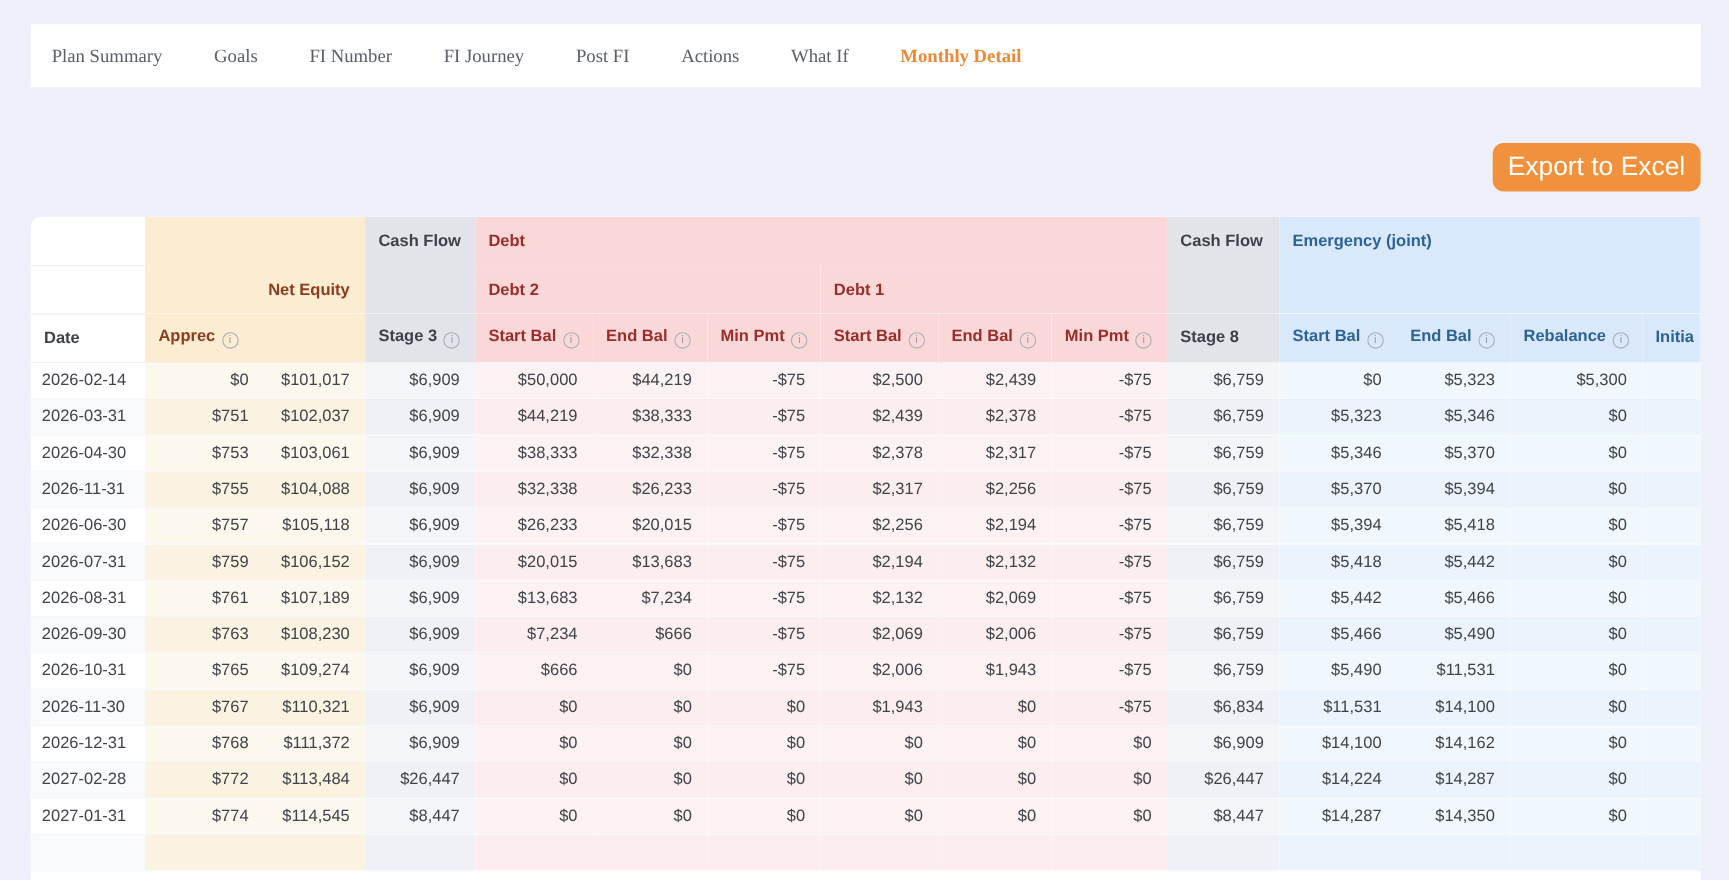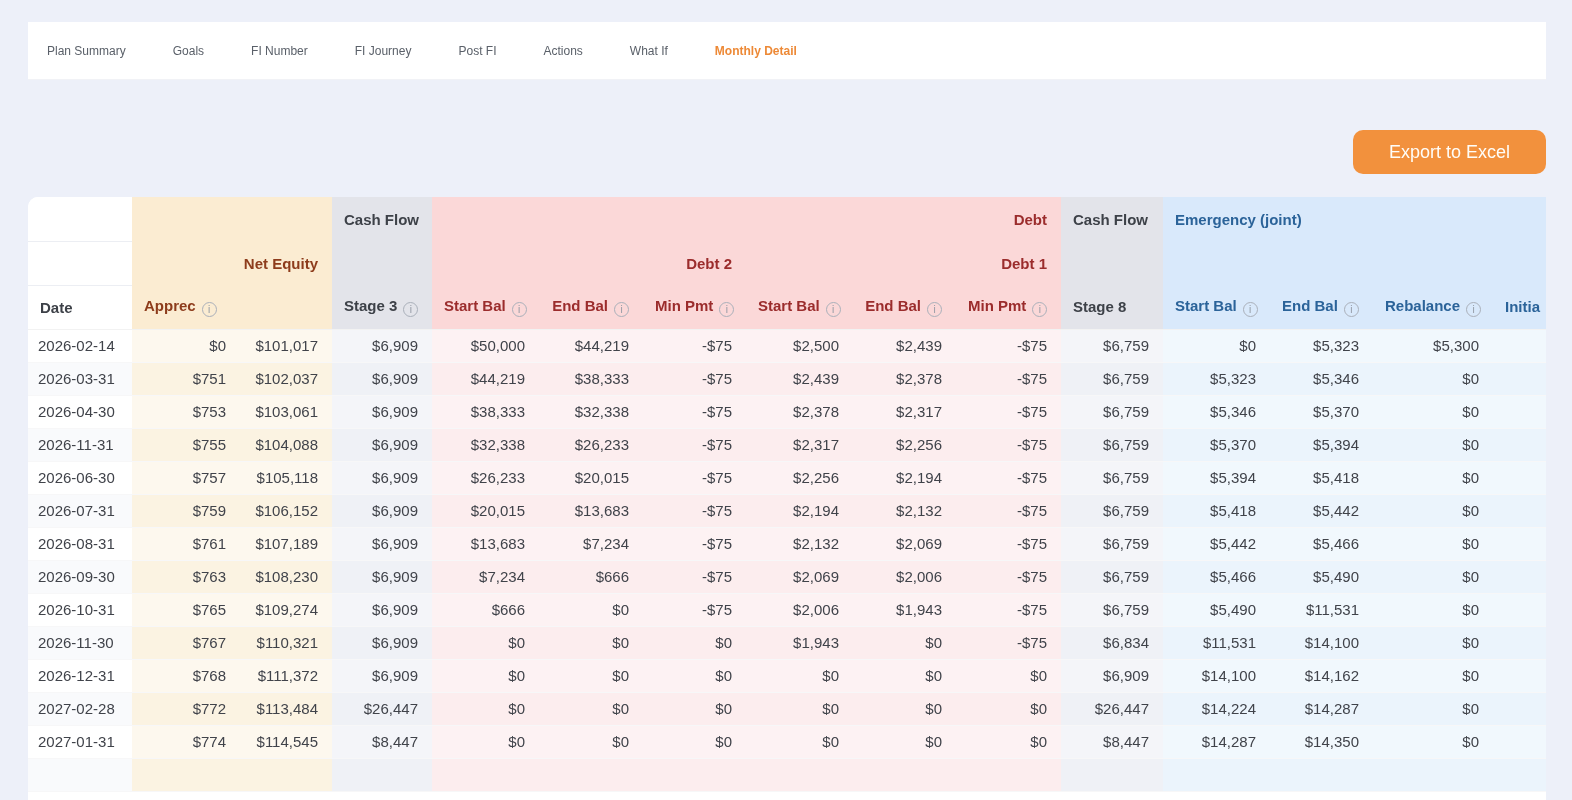--- a/index.html
+++ b/index.html
@@ -8,43 +8,43 @@
     width:1572px; height:800px; overflow:hidden; position:relative;
     background:#edf0f9;
     font-family:"Liberation Sans", sans-serif;
   }
   
   .tabbar {
     position:absolute; left:28px; top:22px; width:1518px; height:58px;
     background:#ffffff; display:flex; align-items:center; gap:47px;
     padding-left:19px; border-bottom:1px solid #f1f2f6;
   }
-  .tab { font-size:12px; color:#5a6069; white-space:nowrap; cursor:pointer; }
+  .tab { font-size:17px; color:#5a6069; white-space:nowrap; cursor:pointer;font-family:Liberation Serif, serif; }
   .tab.active { color:#ed8936; font-weight:bold; }
   
   .export-btn {
-    position:absolute; right:26px; top:130px; height:44px; padding:0 36px;
-    background:#f2913d; color:#fffdf8; font-size:18px; border:none;
+    position:absolute; right:26px; top:130px; height:44px; padding:0 14px;
+    background:#f2913d; color:#fffdf8; font-size:24px; border:none;
     border-radius:10px; font-family:inherit; cursor:pointer;
   }
   
   .table-wrap {
     position:absolute; left:28px; top:197px; width:1518px; height:603px;
     overflow:hidden; border-radius:10px 0 0 0; background:#ffffff;
   }
   table { border-collapse:collapse; table-layout:fixed; width:1518px; }
   thead th {
     height:44px; font-size:15px; font-weight:bold; text-align:left;
     vertical-align:middle; padding:0 14px 0 12px; white-space:nowrap; overflow:hidden;
   }
   thead th.right { text-align:right; }
   .h-plain { background:#ffffff; color:#3d4148; border-bottom:1px solid #eceef3; }
   .h-cream { background:#fbecd2; color:#8d3c1c; }
   .h-gray  { background:#e3e4ea; color:#3d4148; }
-  .h-pink  { background:#fbd8d8; color:#9b2c2c;text-align:right; }
+  .h-pink  { background:#fbd8d8; color:#9b2c2c; }
   .h-blue  { background:#d9e9fb; color:#2b6399;margin-top:20px; }
   thead tr.colhead th { border-bottom:1px solid rgba(0,0,0,0.05); }
   .info {
     display:inline-flex; align-items:center; justify-content:center;
     width:15px; height:15px; border:1px solid #aab0ba; border-radius:50%;
     color:#9298a3; font-size:10px; font-weight:normal; margin-left:6px;
     vertical-align:-2px; cursor:default;
   }
   tbody td {
     height:33px; font-size:15px; color:#40434a; padding:0 14px 0 10px;

